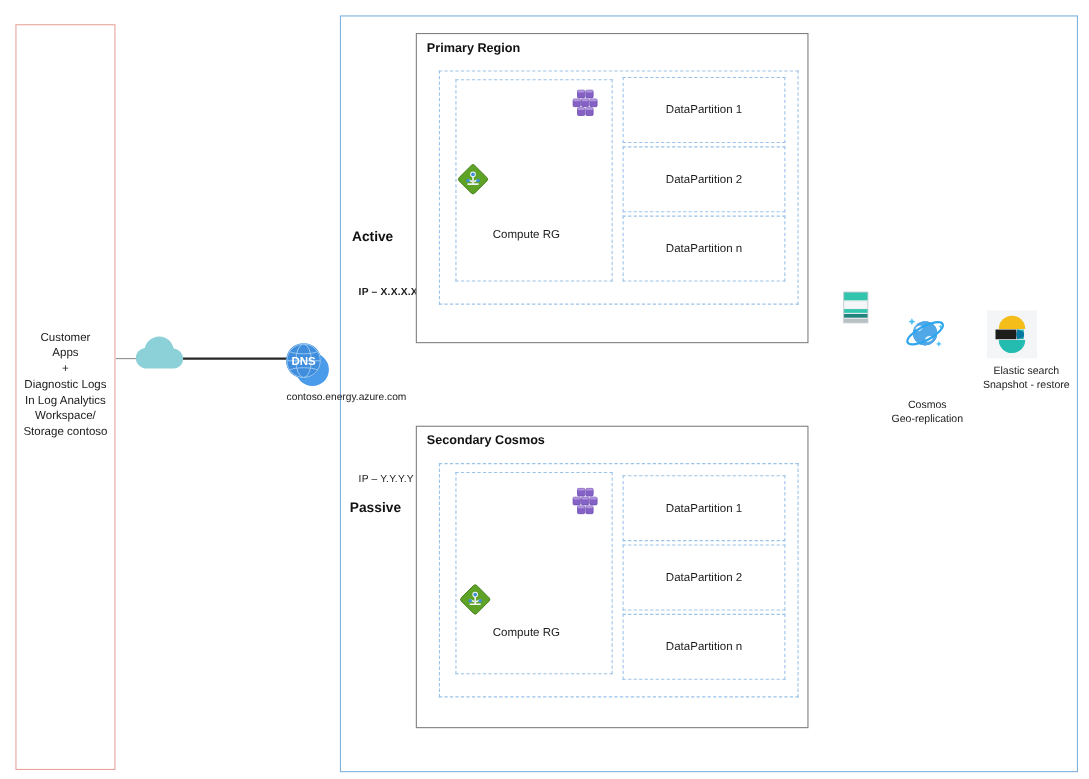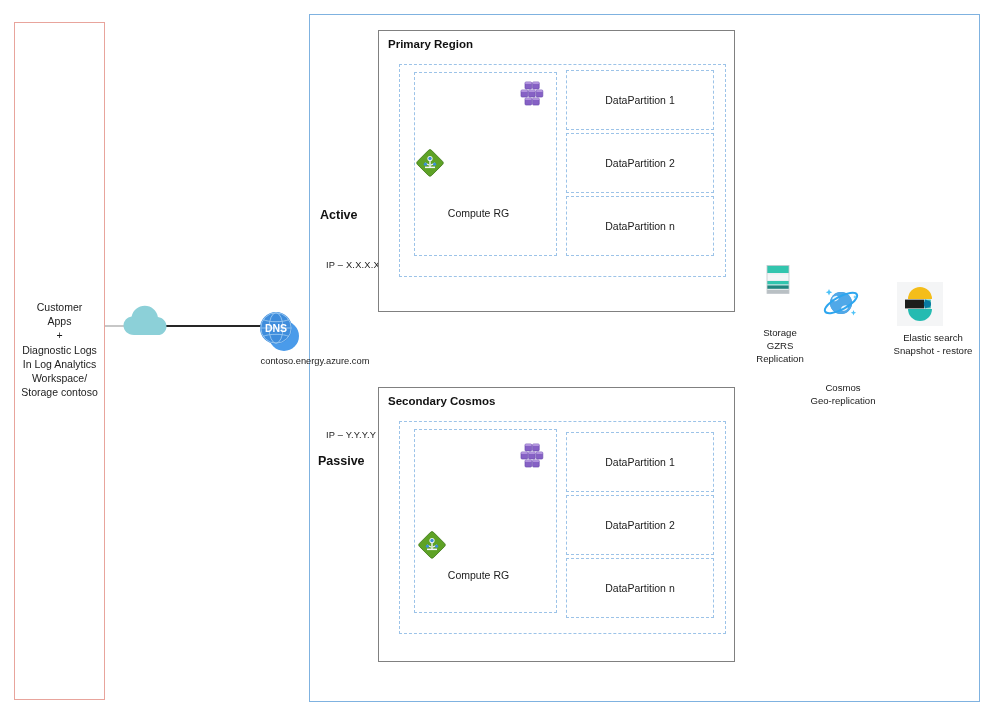--- a/index.html
+++ b/index.html
@@ -65,21 +65,21 @@
   .svc-label{font-size:9.6px;line-height:13.2px;text-align:center;color:#1b1b1b;}
   #storage-label{left:728px;top:326px;width:104px;}
   #cosmos-label{left:793px;top:362px;width:100px;}
   #elastic-label{left:876px;top:331px;width:114px;}
 
   
   .flow-label{font-size:12.5px;font-weight:bold;color:#111;}
   #active-label{left:320px;top:208px;}
   #passive-label{left:318px;top:454px;}
   .ip-label{font-size:9.3px;color:#1b1b1b;letter-spacing:.2px;}
-  #ip-active-label{left:326px;top:260px;}
+  #ip-active-label{left:326px;top:260px;font-weight:bold;}
   #ip-passive-label{left:326px;top:430px;}
 </style>
 </head>
 <body>
 
 <div id="stage">
 
   <svg id="wires" viewBox="0 0 990 708">
     <defs>
       <marker id="ah-black" markerWidth="9" markerHeight="9" refX="7.4" refY="3.3" orient="auto" markerUnits="userSpaceOnUse">
@@ -260,39 +260,36 @@
     <svg width="36" height="34" viewBox="0 0 36 34">
       <rect x="7" y="2.5" width="22" height="28" fill="#eceff1"></rect>
       <rect x="7" y="2.5" width="22" height="7.5" fill="#32c5ae"></rect>
       <rect x="7" y="11.5" width="22" height="5.5" fill="#f4f6f7"></rect>
       <rect x="7" y="18" width="22" height="3.4" fill="#32c5ae"></rect>
       <rect x="7" y="22.4" width="22" height="3.4" fill="#21857e"></rect>
       <rect x="7" y="26.8" width="22" height="3.7" fill="#b9c0c4"></rect>
       <rect x="7" y="2.5" width="22" height="28" fill="none" stroke="#c2c8cc" stroke-width="0.8"></rect>
     </svg>
   </div>
-  <div class="abs svc-label" id="storage-label" style="white-space:pre-line;">Storage
-GZRS
-Replication</div>
 
   <div class="icon-abs" id="cosmos-icon">
     <svg width="42" height="40" viewBox="0 0 42 40">
       <circle cx="21" cy="20" r="11" fill="#3d8fd6"></circle>
       <path d="M21,9 a11,11 0 0 1 0,22 a11,11 0 0 1 0,-22" fill="#50a8e8"></path>
       <ellipse cx="15.5" cy="15.5" rx="3.2" ry="2.4" fill="#e9f4fd" transform="rotate(-25 15.5 15.5)"></ellipse>
       <ellipse cx="24.5" cy="25" rx="3.4" ry="2.5" fill="#e9f4fd" transform="rotate(-25 24.5 25)"></ellipse>
       <ellipse cx="21" cy="20" rx="18" ry="6.3" fill="none" stroke="#2ea6ef" stroke-width="2" transform="rotate(-28 21 20)"></ellipse>
       <g fill="#4cc2f7">
         <path d="M9,6 l1,2.3 l2.3,1 l-2.3,1 l-1,2.3 l-1,-2.3 l-2.3,-1 l2.3,-1 z"></path>
         <path d="M33.5,27 l0.8,1.9 l1.9,0.8 l-1.9,0.8 l-0.8,1.9 l-0.8,-1.9 l-1.9,-0.8 l1.9,-0.8 z"></path>
         <path d="M35,12 l0.6,1.4 l1.4,0.6 l-1.4,0.6 l-0.6,1.4 l-0.6,-1.4 l-1.4,-0.6 l1.4,-0.6 z"></path>
       </g>
     </svg>
   </div>
-  <div class="abs svc-label" id="cosmos-label" style="white-space:pre-line;margin-top:19px;">Cosmos
+  <div class="abs svc-label" id="cosmos-label" style="white-space:pre-line;">Cosmos
 Geo-replication</div>
 
   <div class="icon-abs" id="elastic-icon">
     <svg width="46" height="44" viewBox="0 0 46 44">
       <rect x="0" y="0" width="46" height="44" fill="#f4f5f6"></rect>
       <path d="M11,17 a12,12 0 0 1 24,0 z" fill="#f4bd19"></path>
       <path d="M11,27 a12,12 0 0 0 24,0 z" fill="#24bbb1"></path>
       <rect x="8" y="17.6" width="19" height="8.8" fill="#1d1e1c"></rect>
       <rect x="27.6" y="17.6" width="6.2" height="8.8" fill="#3cbeb1"></rect>
       <path d="M27.6,17.6 a4.4,4.4 0 0 1 0,8.8 z" fill="#0779a1"></path>

